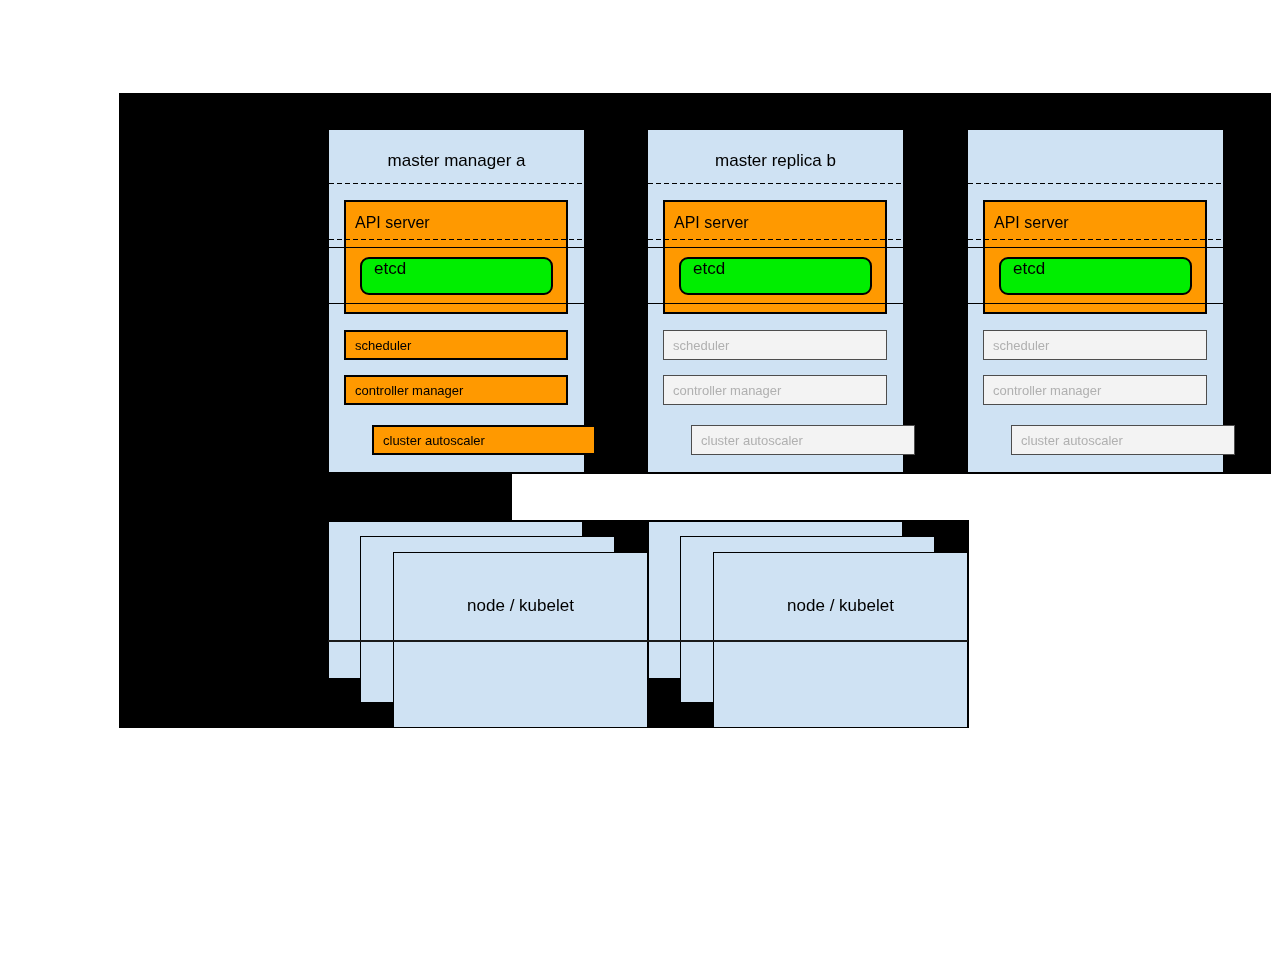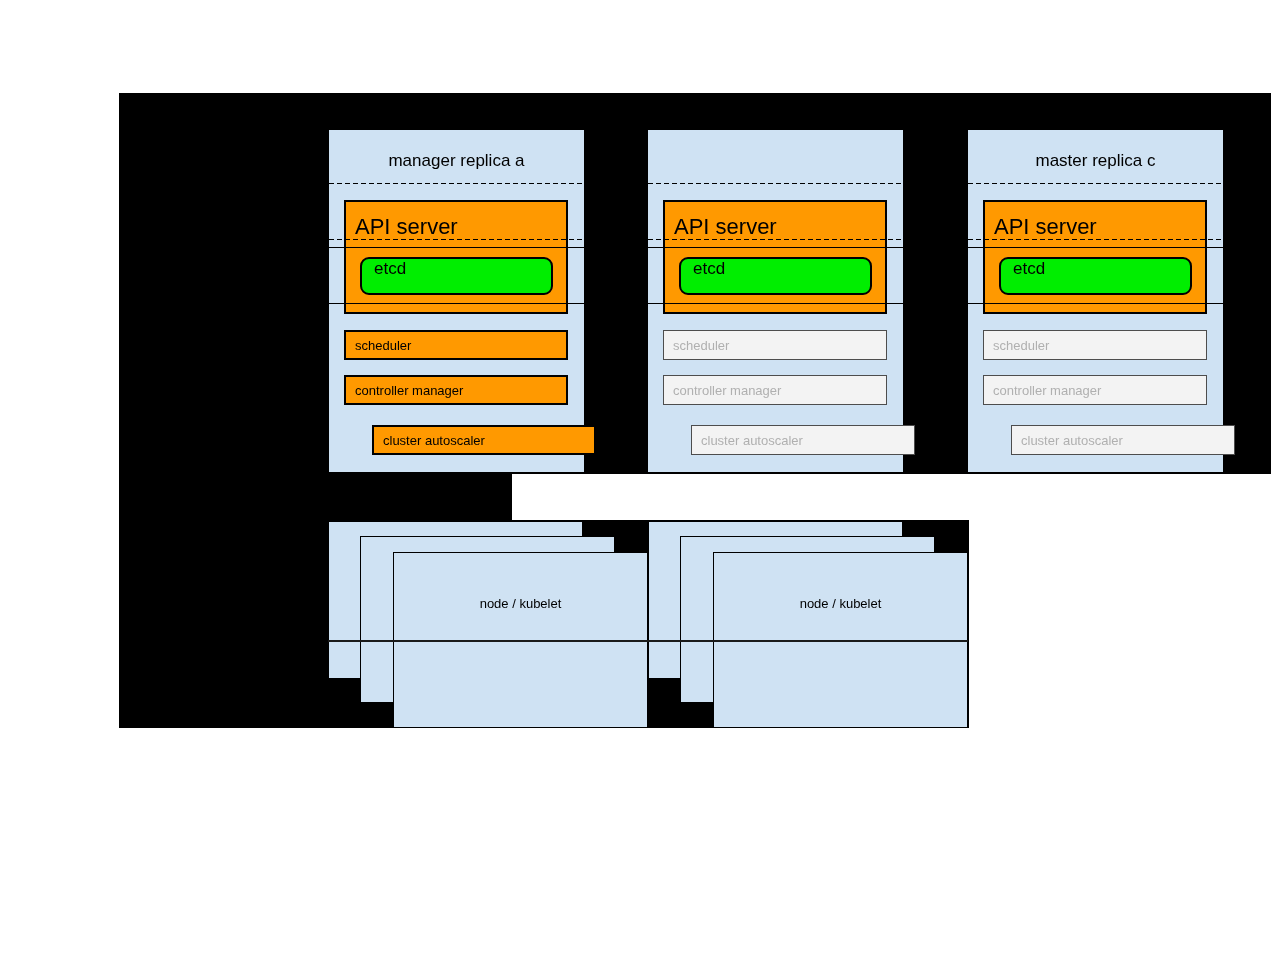--- a/index.html
+++ b/index.html
@@ -19,21 +19,21 @@
   .hline.solid{background:var(--line-black,#000);}
   .hline.dashed{background:repeating-linear-gradient(90deg,var(--line-black,#000) 0 5px,transparent 5px 8px);}
   .l-title{top:53px;}
   .l-dash2{top:109px;}
   .l-lane-top{top:117px;}
   .l-lane-bot{top:173px;}
 
   .api-box{position:absolute;left:15px;top:70px;width:224px;height:114px;z-index:1;
            background:var(--accent-orange,#ff9900);border:2px solid var(--line-black,#000);
            box-sizing:border-box;}
-  .api-label{position:absolute;left:9px;top:12px;font-size:22px;}
+  .api-label{position:absolute;left:9px;top:12px;font-size:16px;}
   .etcd-box{position:absolute;left:31px;top:127px;width:193px;height:38px;z-index:3;
             background:var(--accent-green,#00ff00);border:2px solid var(--line-black,#000);
             border-radius:9px;box-sizing:border-box;display:flex;align-items:flex-start;
             padding-left:12px;font-size:17px;}
   .sub-box{position:absolute;left:15px;width:224px;height:30px;z-index:1;
            background:var(--accent-orange,#ff9900);border:2px solid var(--line-black,#000);
            box-sizing:border-box;display:flex;align-items:center;padding-left:9px;font-size:13px;}
   .sub-1{top:200px;} .sub-2{top:245px;} .sub-3{top:295px;margin-left:28px;}
   .replica.standby .sub-box{background:var(--inactive-fill,#f3f3f3);
            border:1px solid var(--inactive-border,#4d4d4d);
@@ -42,35 +42,35 @@
 
   
   .node-group{position:absolute;top:521px;width:320px;height:207px;}
   #node-group-1{left:328px;} #node-group-2{left:648px;}
   .nbox{position:absolute;background:var(--box-blue,#cfe2f3);
         border:1px solid var(--line-black,#000);box-sizing:border-box;}
   .nb-back{left:0;top:0;width:255px;height:158px;}
   .nb-mid{left:32px;top:15px;width:255px;height:167px;}
   .nb-front{left:65px;top:31px;width:255px;height:176px;}
   .node-title{position:absolute;left:0;top:43px;width:100%;height:24px;text-align:center;
-              font-size:13px;}
+              font-size:17px;}
   .node-divider{position:absolute;left:0;top:119px;width:320px;height:2px;
                 background:var(--divider-dark,#1a1a1a);z-index:4;}
 </style>
 </head>
 <body>
 
 <div class="canvas">
 
   <div class="bg" id="bg-upper"></div>
   <div class="bg" id="bg-strip"></div>
   <div class="bg" id="bg-lower"></div>
 
   <div class="replica active" id="replica-a">
-    <div class="replica-title">manager replica a</div>
+    <div class="replica-title">master manager a</div>
     <div class="hline dashed l-title"></div>
     <div class="api-box">
       <div class="api-label">API server</div>
     </div>
     <div class="hline dashed l-dash2"></div>
     <div class="hline solid l-lane-top"></div>
     <div class="hline solid l-lane-bot"></div>
     <div class="etcd-box">
       <span>etcd</span>
     </div>
@@ -79,20 +79,21 @@
     </div>
     <div class="sub-box sub-2">
       <span>controller manager</span>
     </div>
     <div class="sub-box sub-3">
       <span>cluster autoscaler</span>
     </div>
   </div>
 
   <div class="replica standby" id="replica-b">
+    <div class="replica-title">master replica b</div>
     <div class="hline dashed l-title"></div>
     <div class="api-box">
       <div class="api-label">API server</div>
     </div>
     <div class="hline dashed l-dash2"></div>
     <div class="hline solid l-lane-top"></div>
     <div class="hline solid l-lane-bot"></div>
     <div class="etcd-box">
       <span>etcd</span>
     </div>
@@ -101,21 +102,20 @@
     </div>
     <div class="sub-box sub-2">
       <span>controller manager</span>
     </div>
     <div class="sub-box sub-3">
       <span>cluster autoscaler</span>
     </div>
   </div>
 
   <div class="replica standby" id="replica-c">
-    <div class="replica-title">master replica c</div>
     <div class="hline dashed l-title"></div>
     <div class="api-box">
       <div class="api-label">API server</div>
     </div>
     <div class="hline dashed l-dash2"></div>
     <div class="hline solid l-lane-top"></div>
     <div class="hline solid l-lane-bot"></div>
     <div class="etcd-box">
       <span>etcd</span>
     </div>

